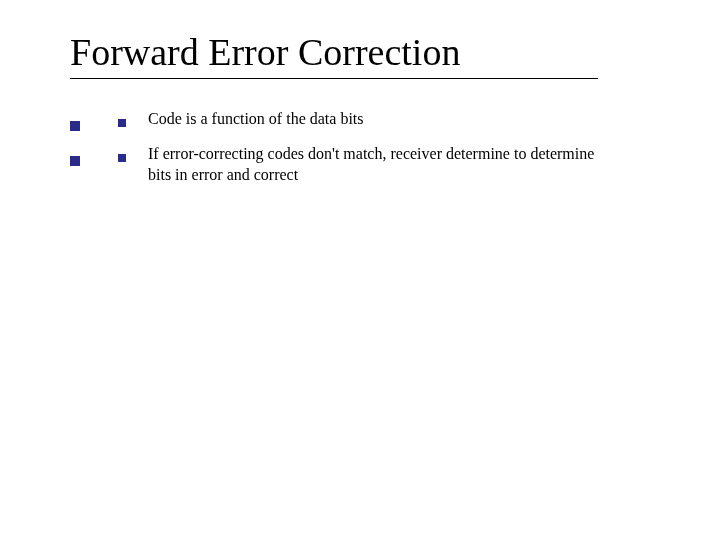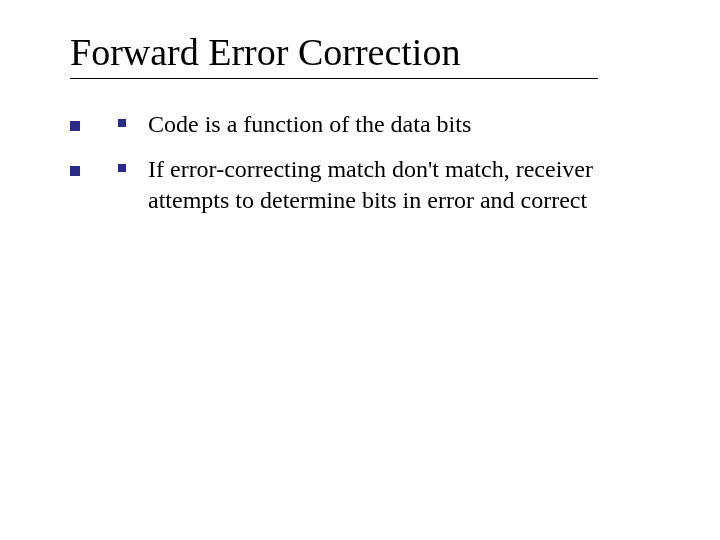--- a/index.html
+++ b/index.html
@@ -34,21 +34,21 @@
     padding: 0;
   }
   .level1 > li {
     font-size: 26px;
     line-height: 1.25;
     position: relative;
     padding-left: 34px;
     margin-bottom: 14px;
   }
   .level2 > li {
-    font-size: 24px;
+    font-size: 16px;
     line-height: 1.3;
     position: relative;
     padding-left: 30px;
     margin-top: 12px;
     margin-bottom: 8px;
   }
   .bullet {
     position: absolute;
     left: 0;
     width: 10px;
@@ -84,19 +84,19 @@
           <span class="bullet"></span>
           <span>Code is a function of the data bits</span>
         </li>
       </ul>
     </li>
     <li>
       <span class="bullet"></span>
       <ul class="level2">
         <li>
           <span class="bullet"></span>
-          <span>If error-correcting match don't match, receiver attempts to determine bits in error and correct</span>
+          <span>If error-correcting codes don't match, receiver determine to determine bits in error and correct</span>
         </li>
       </ul>
     </li>
   </ul>
 
 </div>
 
 </body></html>

